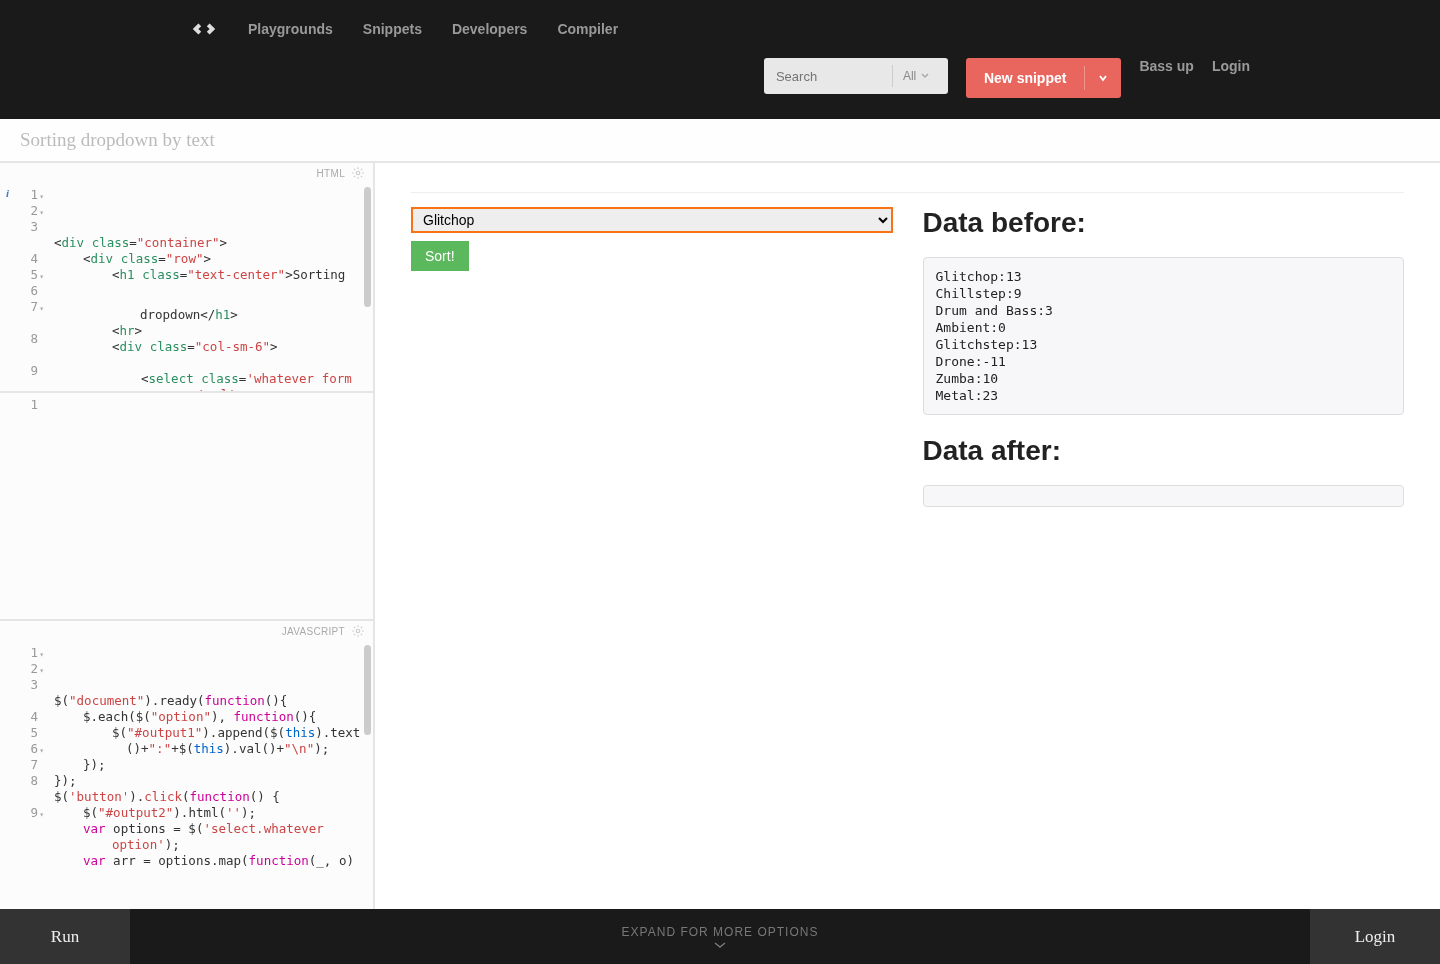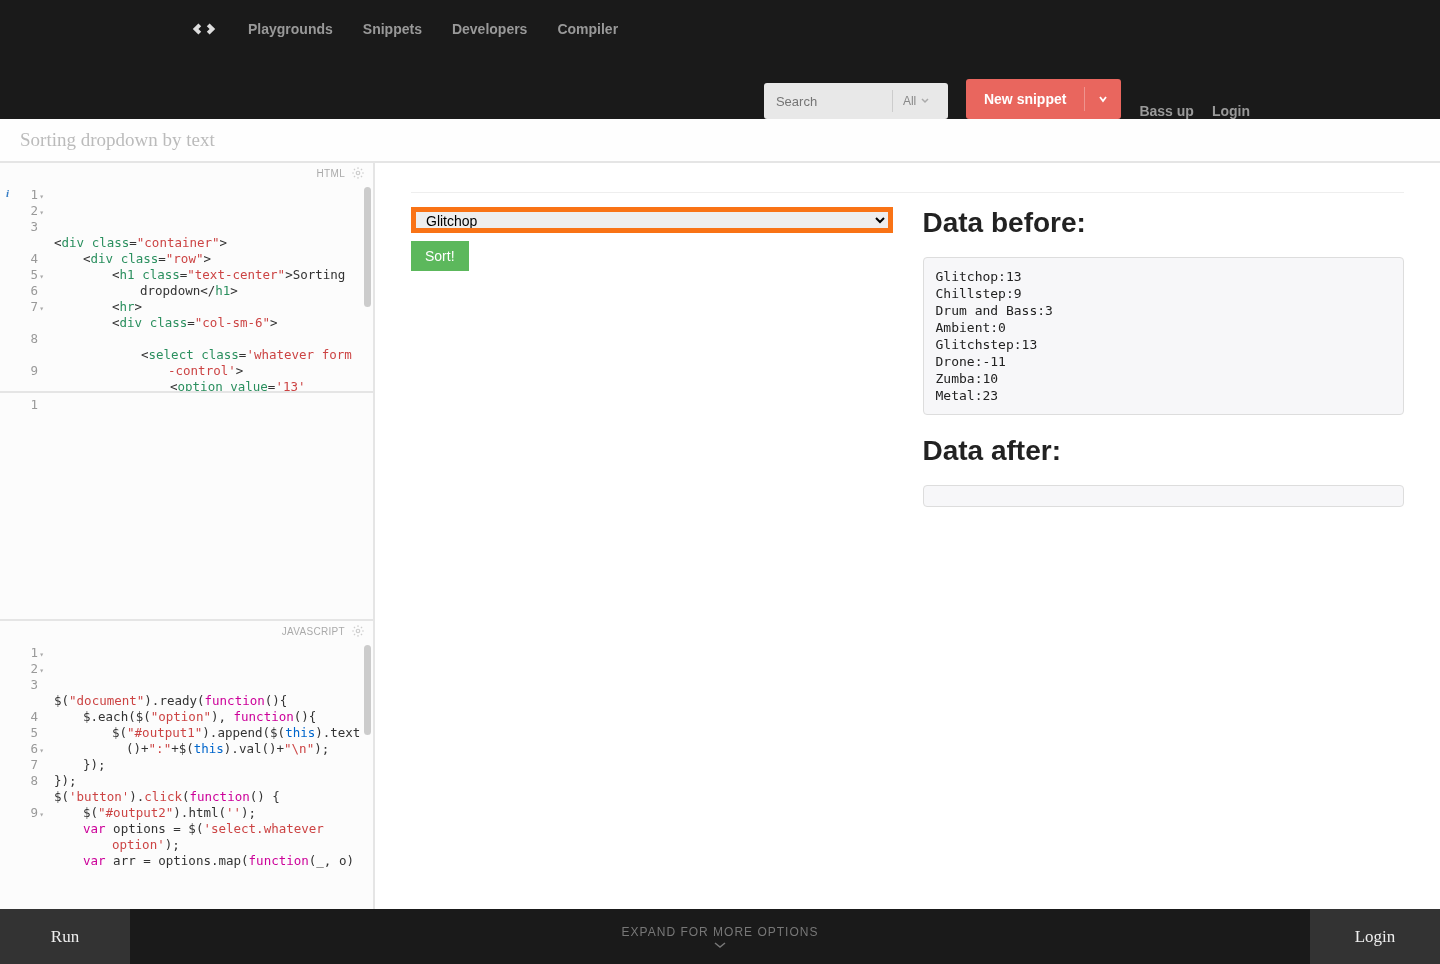--- a/index.html
+++ b/index.html
@@ -31,21 +31,21 @@
 }
 .logo svg { width: 28px; height: 18px; }
 .nav-link {
   color: #999;
   font-size: 14px;
   font-weight: 600;
   cursor: pointer;
 }
 .header-row2 {
   display: flex;
-  align-items: flex-end;
+  align-items: flex-start;
   height: 61px;
   padding: 0 190px;
   justify-content: flex-end;
   gap: 18px;
 }
 .search-wrap {
   display: flex;
   align-items: center;
   background: #e8e8e8;
   border-radius: 3px;
@@ -173,21 +173,21 @@
   top: 2px;
 }
 .code-body {
   padding: 4px 8px;
   flex: 1;
   white-space: pre;
   overflow: hidden;
   position: relative;
 }
 .code-line { height: 16px; }
-.code-wrap { padding-left: 86px; }
+.code-wrap { padding-left: 86px; margin-top: 24px; }
 .code-wrap2 { padding-left: 114px; }
 .code-wrap3 { padding-left: 72px; }
 .code-wrap4 { padding-left: 58px; }
 
 
 .c-tag { color: #2a8f5e; }
 .c-attr { color: #2a8f5e; }
 .c-punc { color: #333; }
 .c-str { color: #c44; }
 .c-txt { color: #333; }
@@ -232,21 +232,21 @@
   margin: 8px 0 18px;
 }
 .preview hr { border: none; border-top: 1px solid #eee; margin: 14px 0; }
 .preview-cols { display: flex; gap: 30px; }
 .preview-col { flex: 1; }
 .preview select {
   width: 100%;
   height: 26px;
   font-size: 14px;
   background: #eee;
-  border: 5px solid #f97316;
+  border: 2px solid #f97316;
   padding: 0 6px;
   margin-bottom: 8px;
 }
 .sort-btn {
   background: #5cb85c;
   color: #fff;
   border: none;
   border-radius: 0;
   padding: 7px 14px;
   font-size: 14px;

